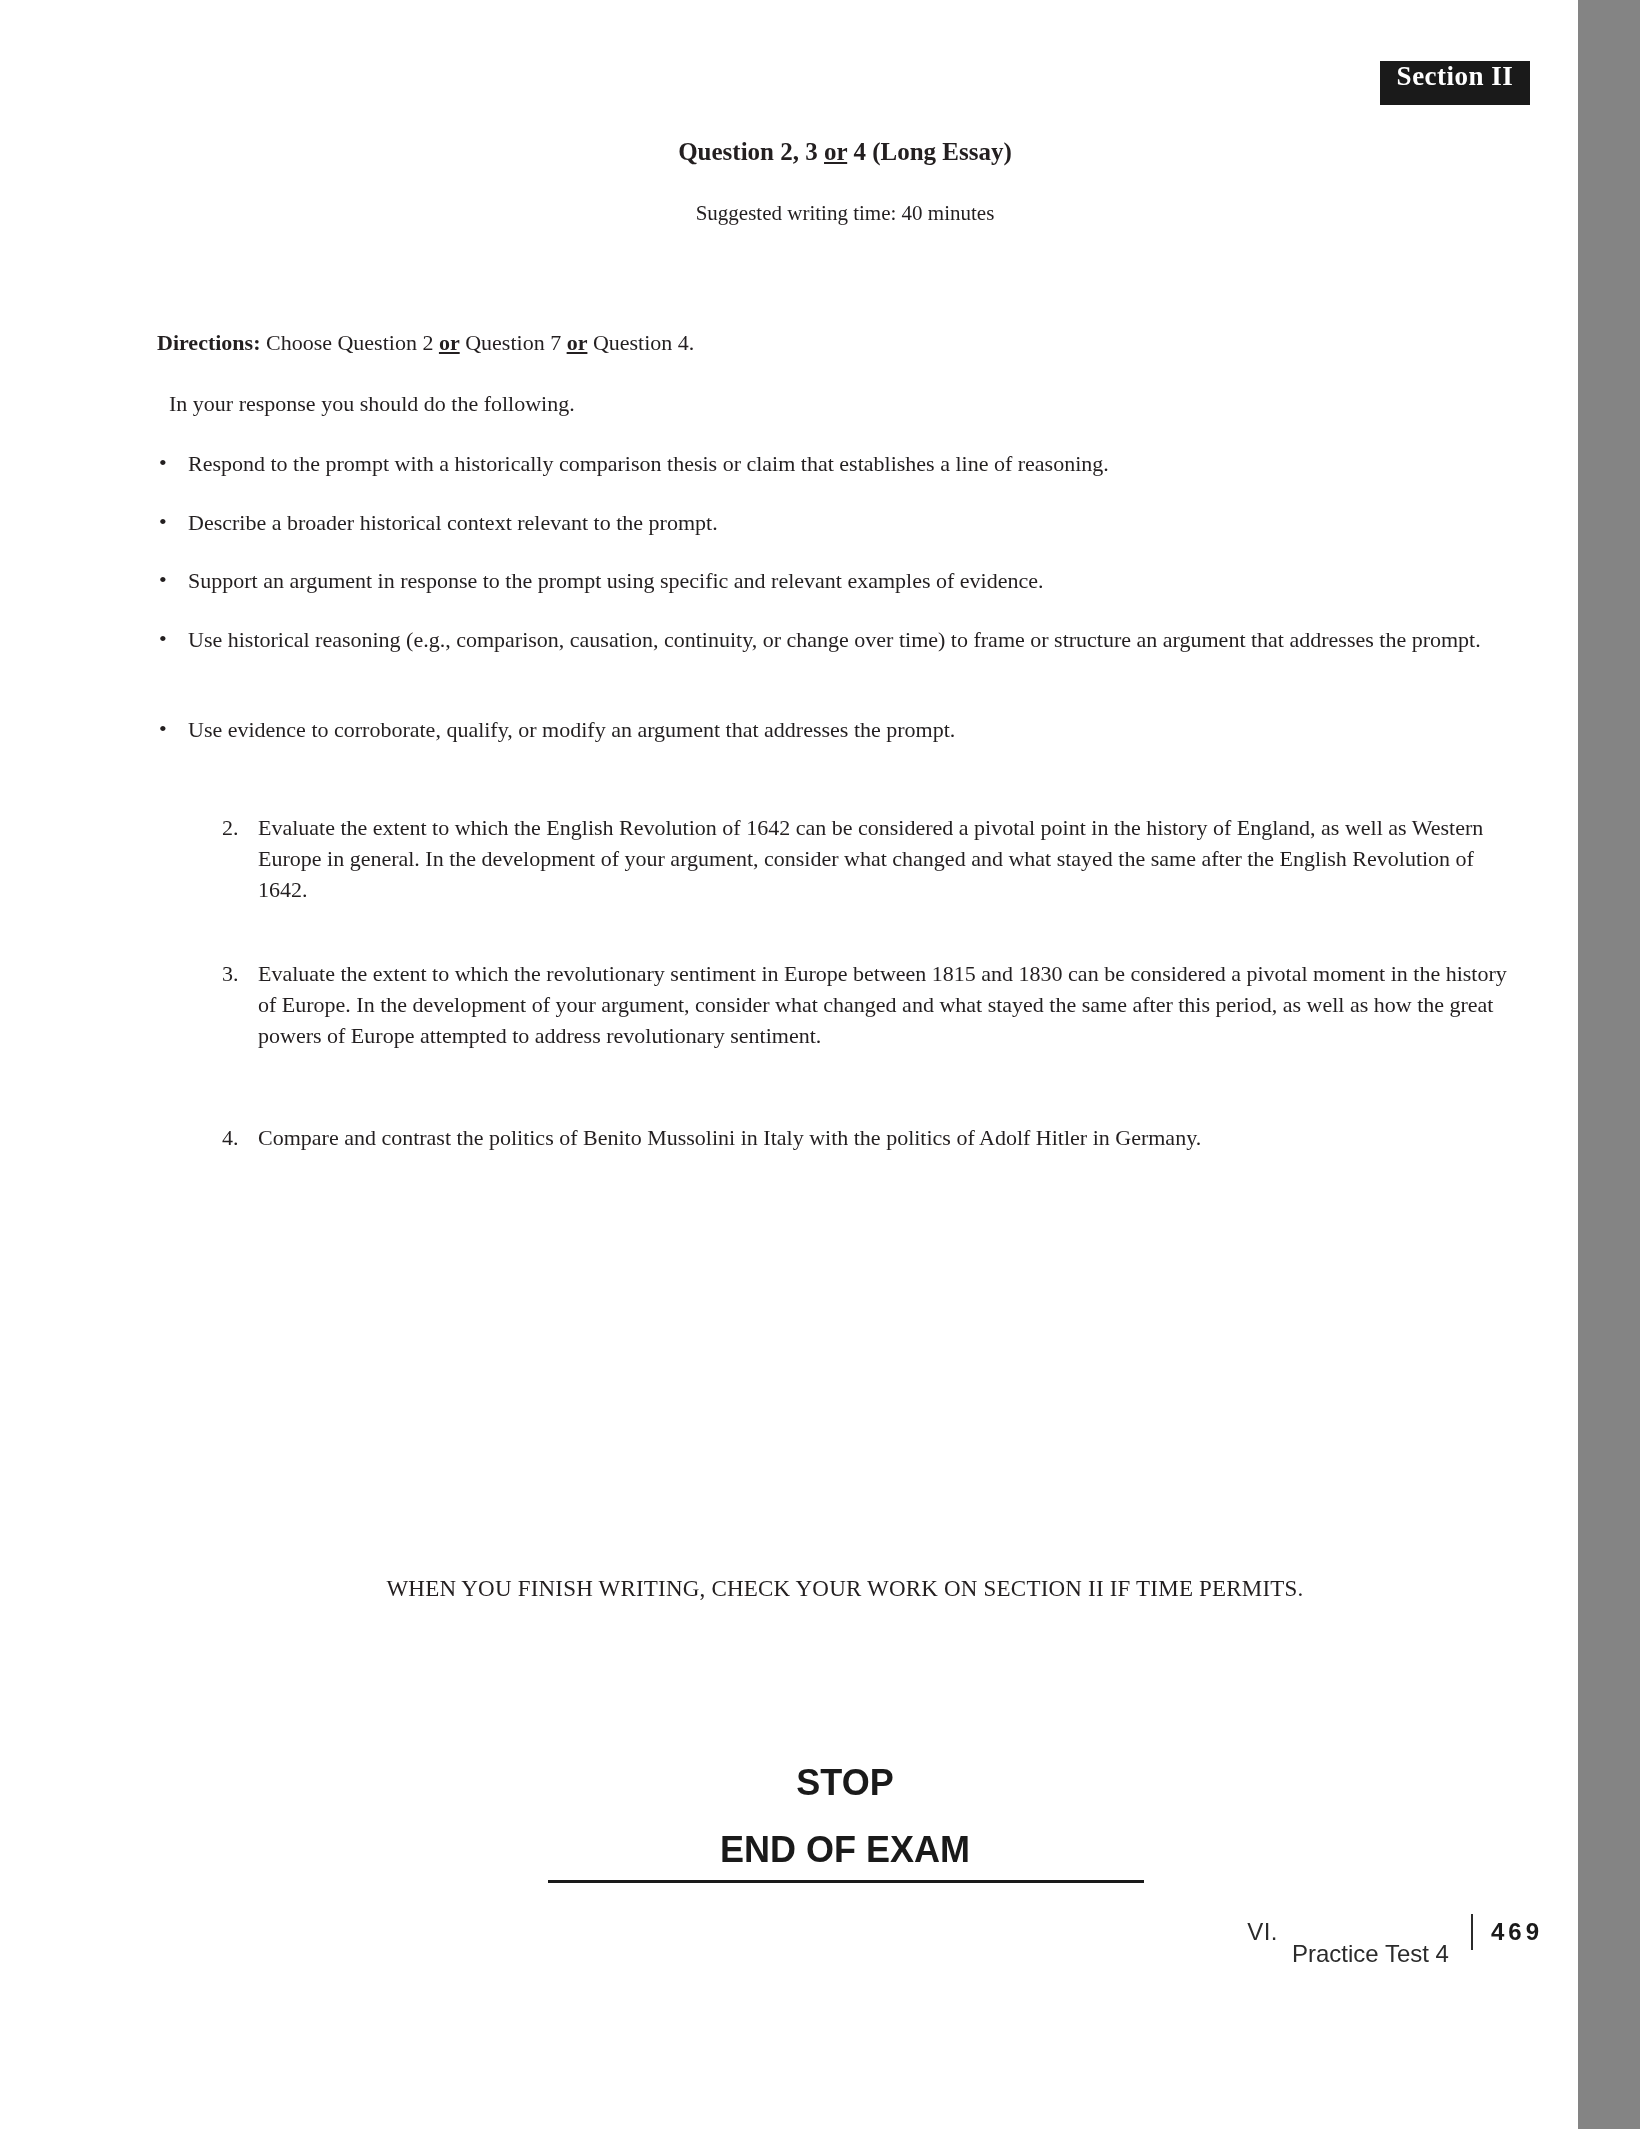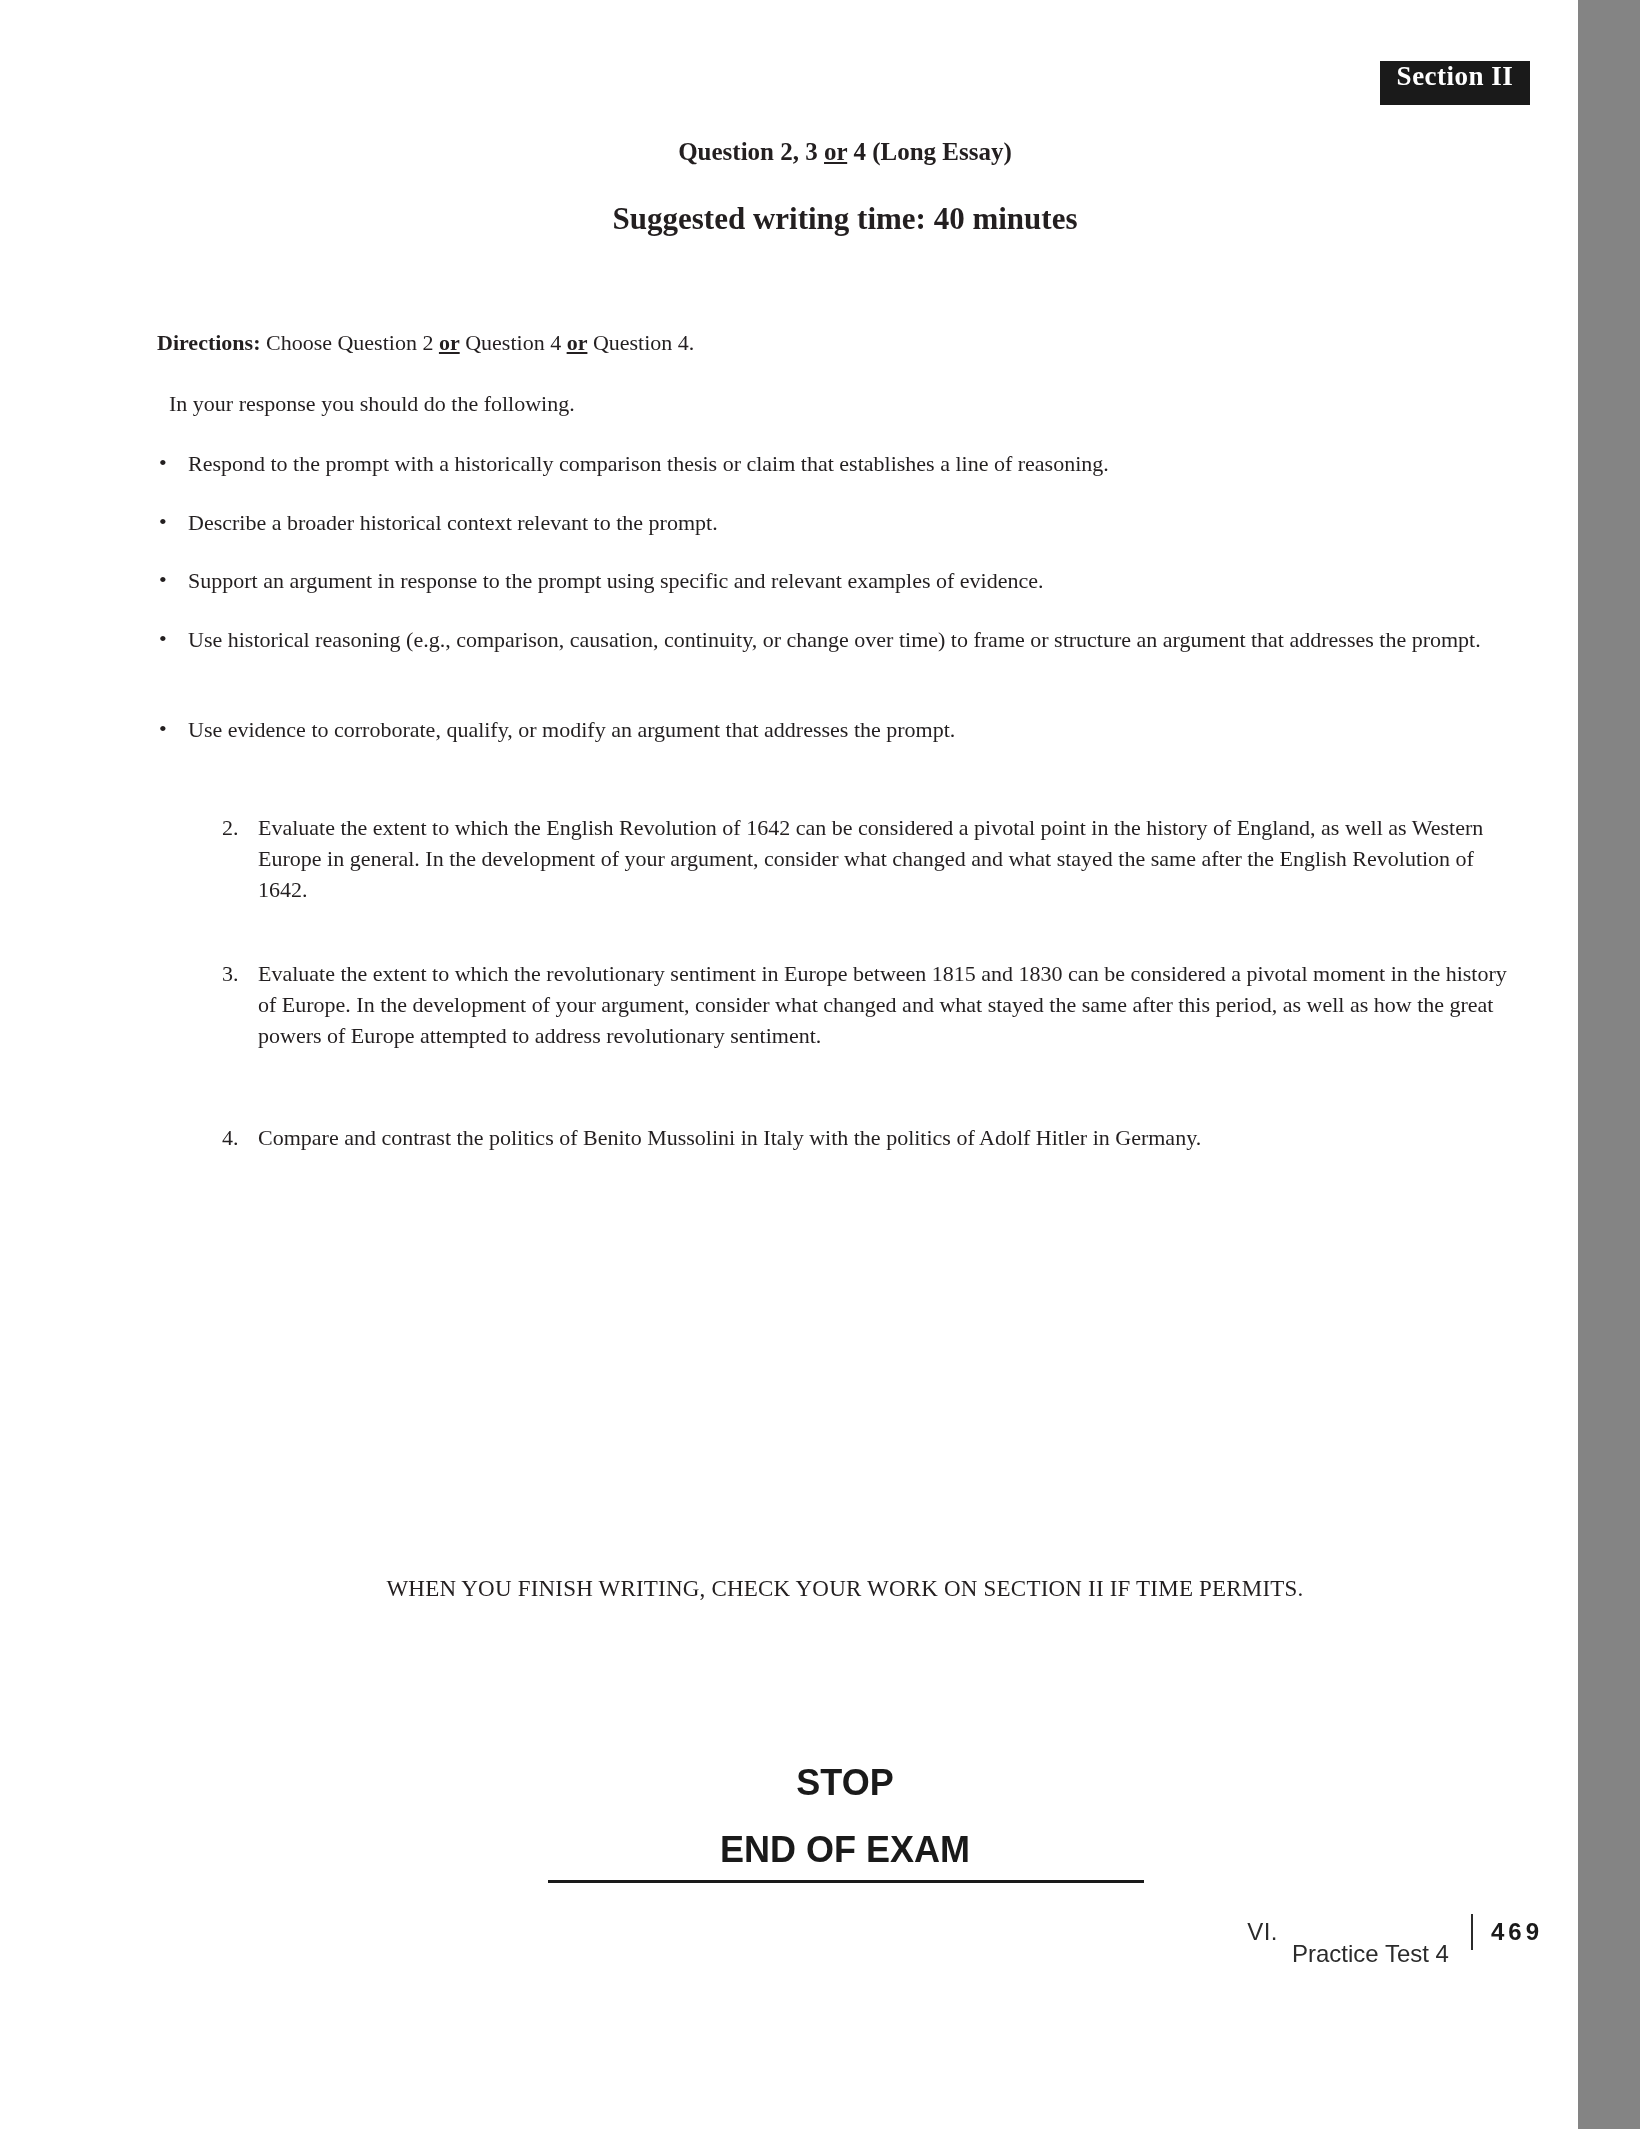--- a/index.html
+++ b/index.html
@@ -27,21 +27,21 @@
     font-size: 27px;
     display: flex; align-items: flex-start; justify-content: center;
     letter-spacing: 0.5px;
   }
   .col-center {
     position: absolute;
     left: 157px; width: 1376px;
     text-align: center;
   }
   .page-title { top: 138px; font-weight: bold; font-size: 25px; }
-  .page-subtitle { top: 201px; font-weight: bold; font-size: 31px; }
+  .page-subtitle { top: 201px; font-weight: normal; font-size: 21px; }
   .u-bold { font-weight: bold; text-decoration: underline; }
   .u-only { text-decoration: underline; }
   .body-par {
     position: absolute;
     left: 157px; width: 1376px;
     font-size: 22px; line-height: 31px;
     text-align: left;
   }
   .directions-par { top: 327px; }
   .intro-par { top: 388px; margin-left: 12px; }
@@ -108,21 +108,21 @@
 <div class="page-edge-bar"></div>
 
 <div class="section-badge">
   <span>Section II</span>
 </div>
 
 <h1 class="col-center page-title"><span>Question 2, 3 </span><span class="u-only">or</span><span> 4 (Long Essay)</span></h1>
 
 <h2 class="col-center page-subtitle">Suggested writing time: 40 minutes</h2>
 
-<p class="body-par directions-par"><span class="bold">Directions:</span><span> Choose Question 2 </span><span class="u-bold">or</span><span> Question 4 </span><span class="u-bold">or</span><span> Question 4.</span></p>
+<p class="body-par directions-par"><span class="bold">Directions:</span><span> Choose Question 2 </span><span class="u-bold">or</span><span> Question 7 </span><span class="u-bold">or</span><span> Question 4.</span></p>
 
 <p class="body-par intro-par">In your response you should do the following.</p>
 
 <div class="bullet b1">
   <span class="marker">•</span>
   <span>Respond to the prompt with a historically comparison thesis or claim that establishes a line of reasoning.</span>
 </div>
 <div class="bullet b2">
   <span class="marker">•</span>
   <span>Describe a broader historical context relevant to the prompt.</span>

